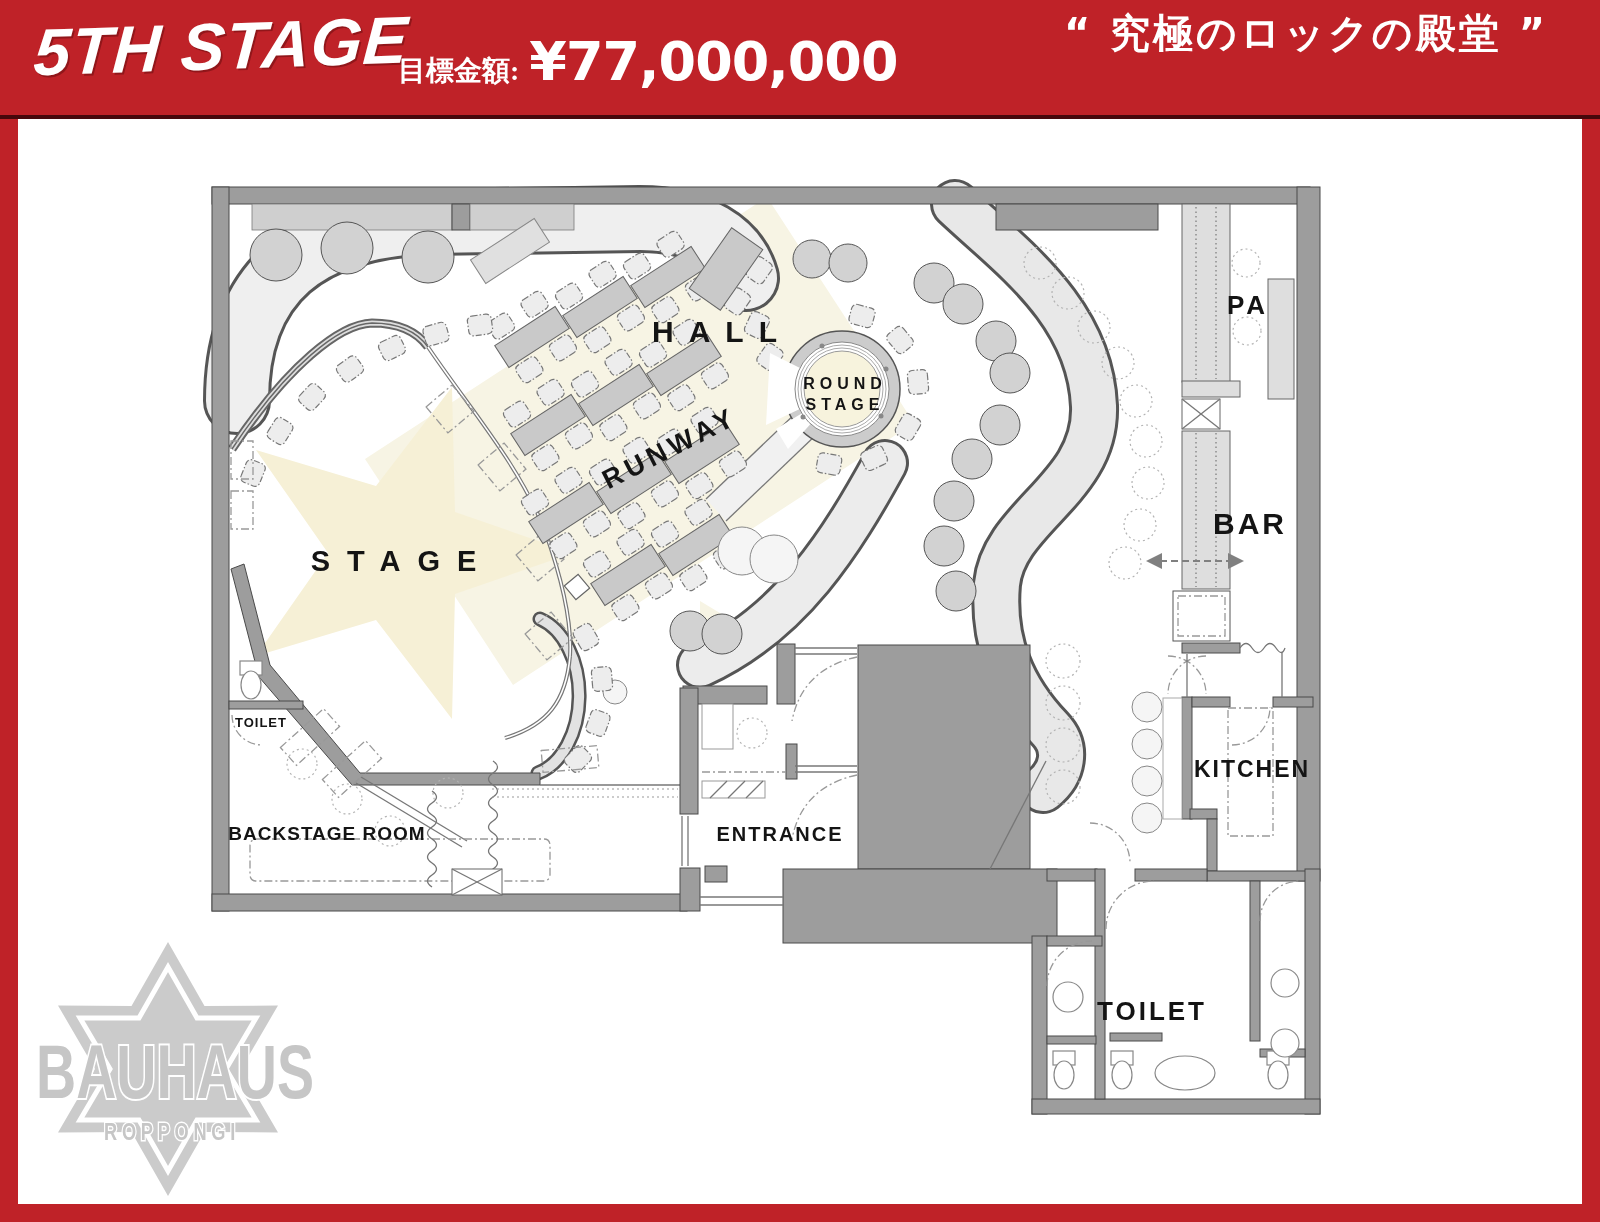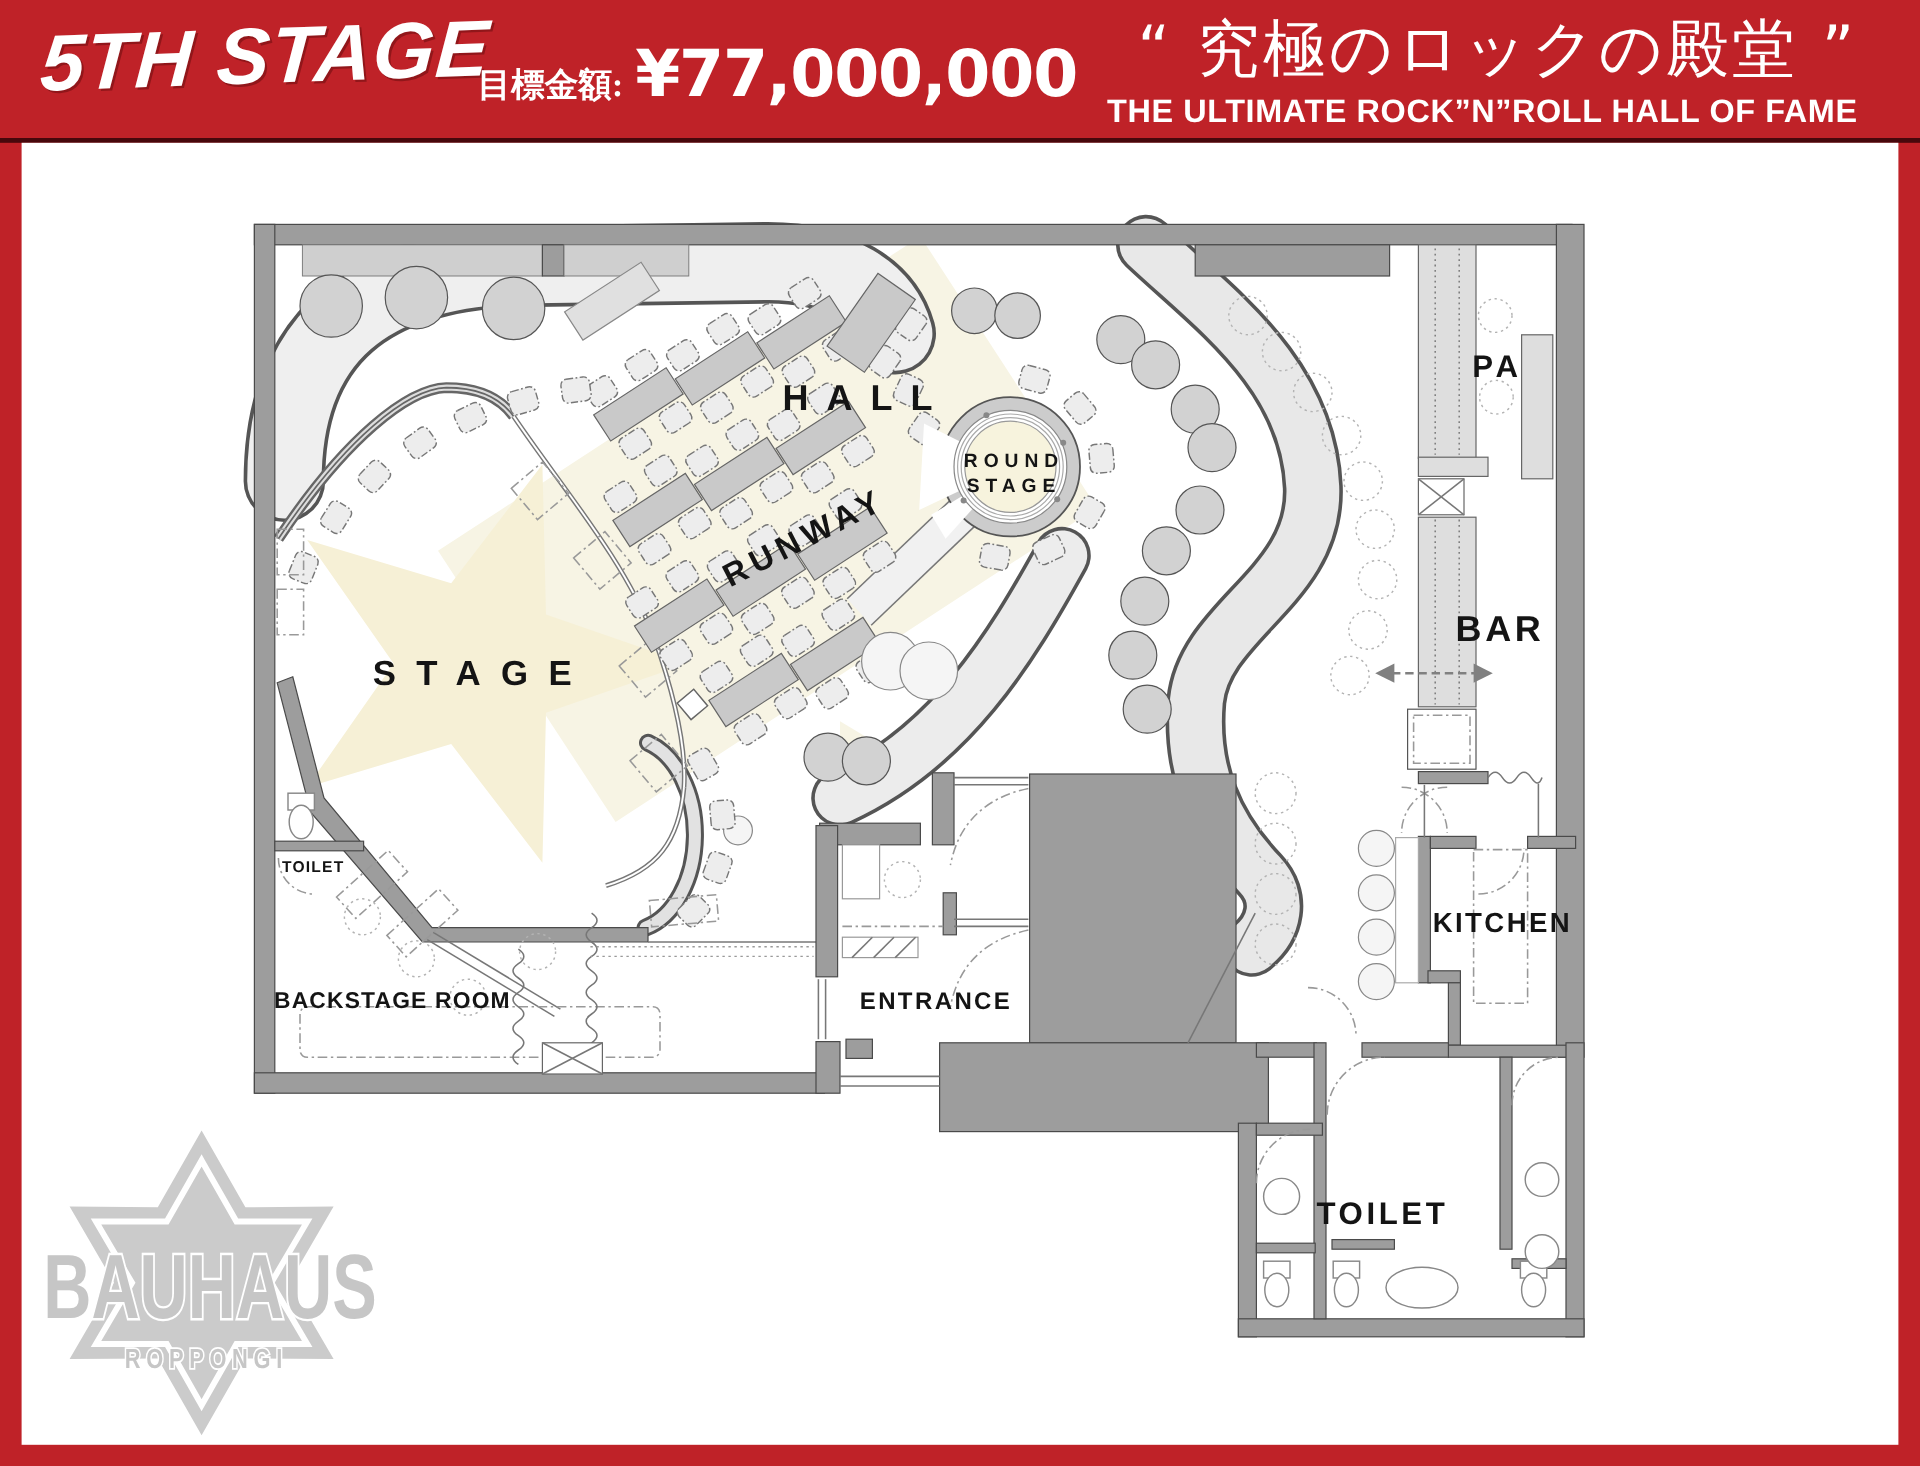--- a/index.html
+++ b/index.html
@@ -9,21 +9,21 @@
   .header{position:absolute;left:0;top:0;width:1600px;height:115px;background:#bf2228;}
   .header-rule{position:absolute;left:0;top:115px;width:1600px;height:4px;background:#47080c;}
   .canvas{position:absolute;left:18px;top:119px;width:1564px;height:1085px;background:#ffffff;}
   .title{position:absolute;left:34px;top:8px;color:#fff;font-size:66px;font-weight:900;
          font-style:italic;letter-spacing:1px;transform:rotate(-2deg) skewX(-6deg);
          text-shadow:2px 2px 0 rgba(60,0,0,.35);white-space:nowrap;}
   .goal{position:absolute;left:398px;top:30px;color:#fff;display:flex;align-items:baseline;white-space:nowrap;}
   .goal-label{font-size:28px;font-weight:bold;font-family:Liberation Serif, serif;}
   .goal-amount{font-size:54px;font-weight:bold;font-family:"DejaVu Sans",sans-serif;margin-left:10px;letter-spacing:-1px;}
   .tagline{position:absolute;right:52px;top:6px;text-align:right;color:#fff;white-space:nowrap;}
-  .tagline-jp{font-size:52px;font-weight:normal;letter-spacing:3px;font-family:"DejaVu Sans",sans-serif;}
+  .tagline-jp{font-size:40px;font-weight:bold;letter-spacing:3px;font-family:"DejaVu Sans",sans-serif;}
   .tagline-en{font-size:27px;font-weight:bold;letter-spacing:.5px;margin-top:2px;}
   svg{position:absolute;left:0;top:0;}
   svg text{font-family:"Liberation Sans",sans-serif;font-weight:bold;fill:#141414;}
   .lbl-big{font-size:29px;letter-spacing:17px;}
   .lbl-hall{font-size:30px;letter-spacing:15px;}
   .lbl-mid{font-size:26px;letter-spacing:3px;}
   .lbl-kitchen{font-size:23px;letter-spacing:2px;}
   .lbl-small{font-size:19px;letter-spacing:1px;}
   .lbl-tiny{font-size:13px;letter-spacing:1px;}
   .lbl-round{font-size:16px;letter-spacing:5px;}
@@ -44,21 +44,20 @@
 <div class="frame"></div>
 
 <div class="header">
   <div class="title">5TH STAGE</div>
   <div class="goal">
     <span class="goal-label">目標金額:</span>
     <span class="goal-amount">¥77,000,000</span>
   </div>
   <div class="tagline">
     <div class="tagline-jp">“ 究極のロックの殿堂 ”</div>
-    <div class="tagline-en">THE ULTIMATE ROCK”N”ROLL HALL OF FAME</div>
   </div>
 </div>
 <div class="header-rule"></div>
 
 <div class="canvas">
 <svg width="1564" height="1085" viewBox="0 0 1564 1085">
 <g transform="translate(-18,-118)">
 
   <defs>
     <g id="chair">

